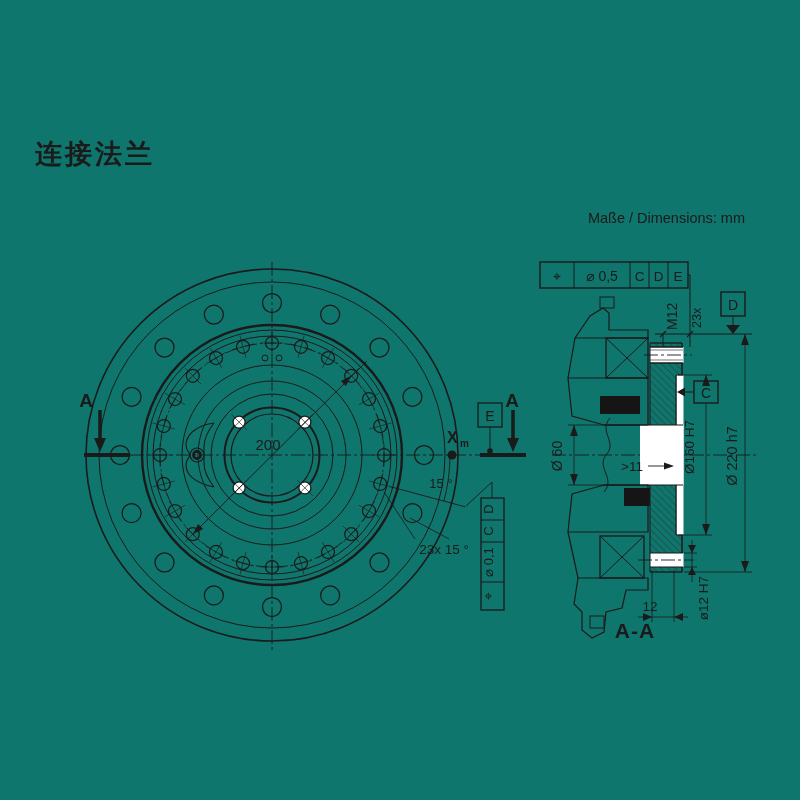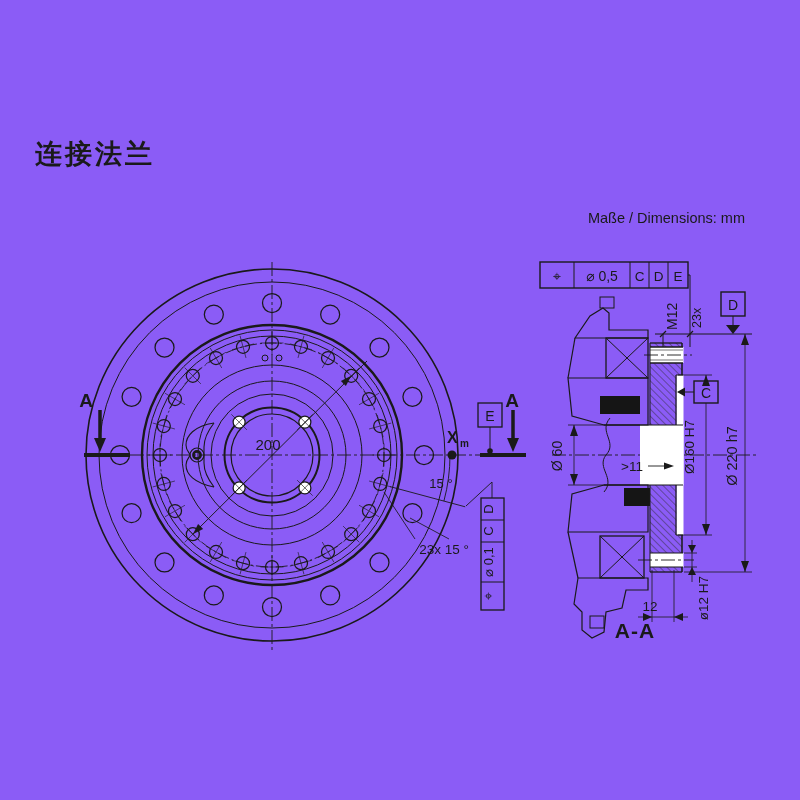--- a/index.html
+++ b/index.html
@@ -1,16 +1,16 @@
 <!DOCTYPE html>
 <html><head>
 <meta charset="utf-8">
 <style>
   html,body{margin:0;padding:0;background:#fff;}
-  .canvas{position:relative;width:800px;height:800px;background:#8b5cf6;overflow:hidden;
+  .canvas{position:relative;width:800px;height:800px;background:#0f766e;overflow:hidden;
           font-family:"Liberation Sans","DejaVu Sans",sans-serif;}
   svg{position:absolute;left:0;top:0;}
   svg text{fill:#1a1a1a;font-family:"Liberation Sans","DejaVu Sans",sans-serif;}
   .ln{stroke:#1a1a1a;fill:none;}
   .w08{stroke-width:0.8}.w09{stroke-width:0.9}.w1{stroke-width:1}.w12{stroke-width:1.2}
   .w13{stroke-width:1.3}.w15{stroke-width:1.5}.w2{stroke-width:2}.w24{stroke-width:2.4}
   .cl{stroke:#1a1a1a;stroke-width:0.9;fill:none;stroke-dasharray:14 3 3 3;}
   .fill{fill:#1a1a1a;stroke:none;}
   .white{fill:#ffffff;stroke:none;}
   .bold{font-weight:bold;}

